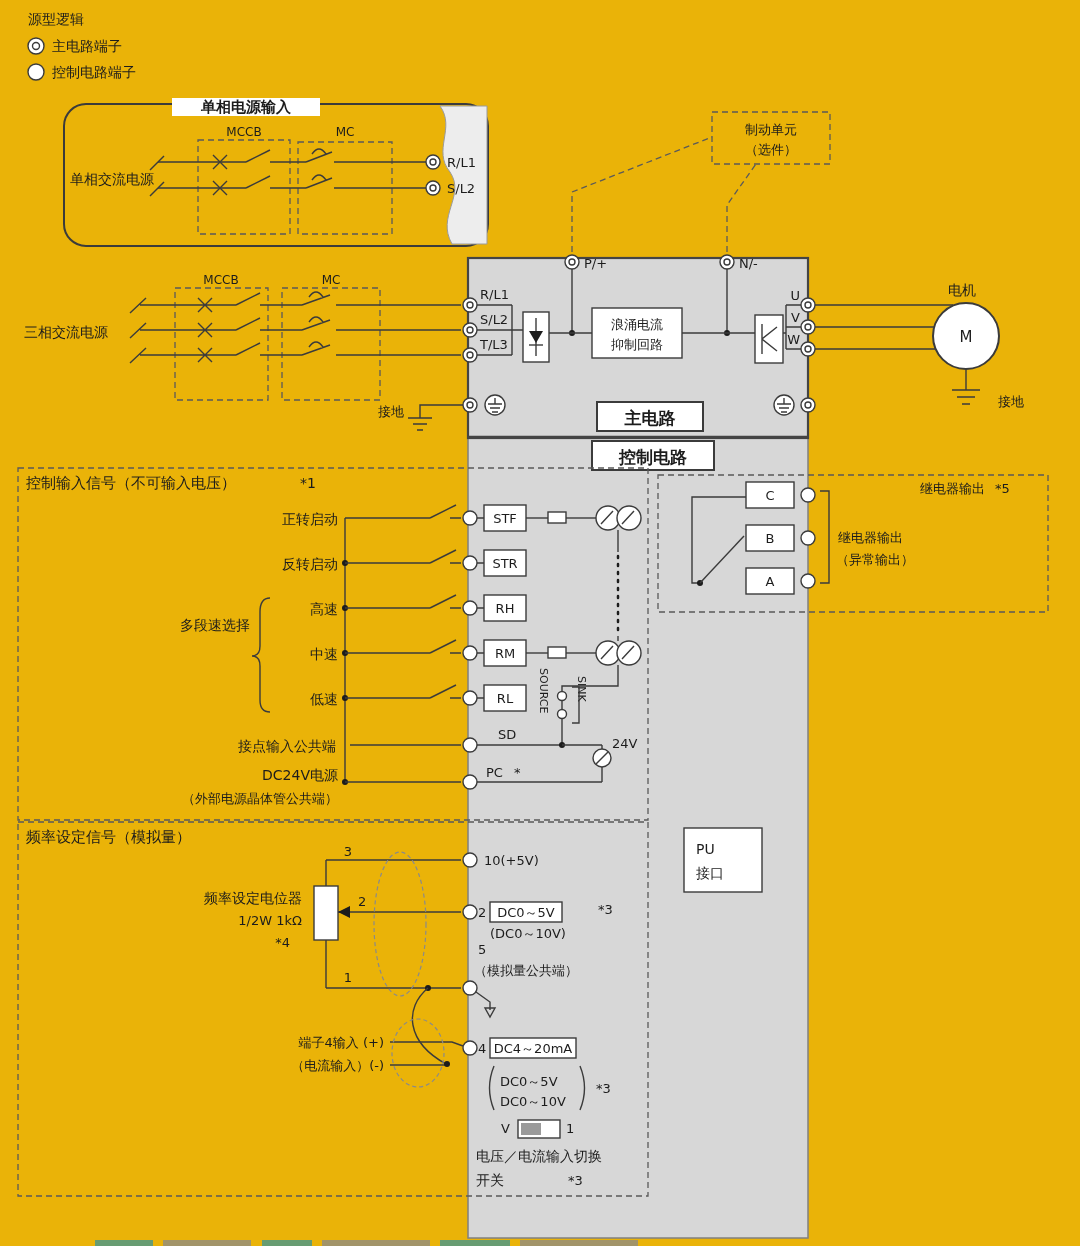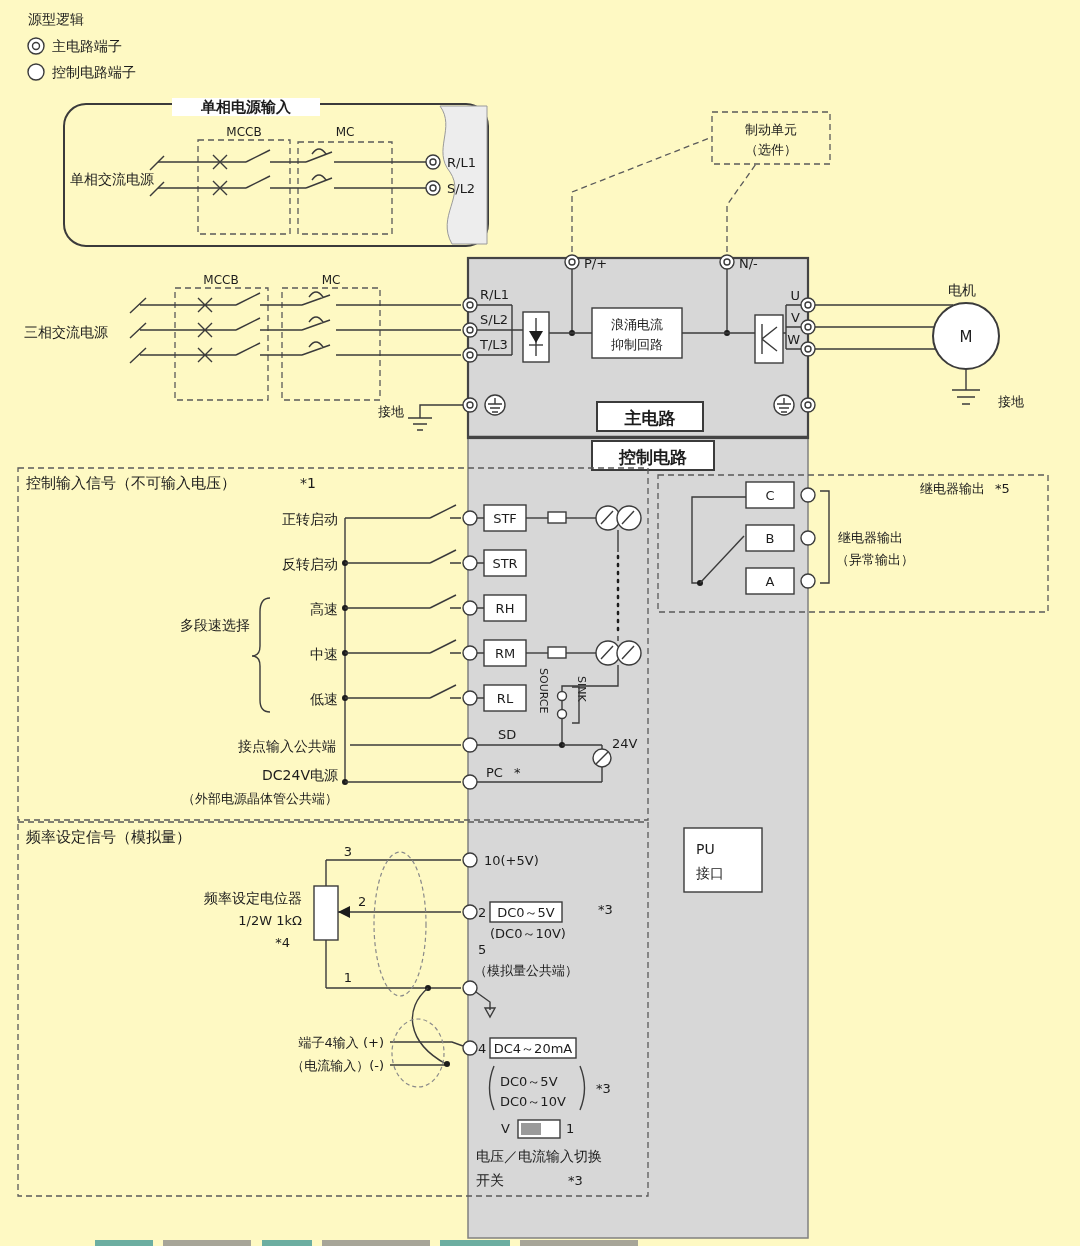--- a/index.html
+++ b/index.html
@@ -1,16 +1,16 @@
 <!DOCTYPE html>
 <html><head>
 <meta charset="utf-8">
 <style>
   html,body{margin:0;padding:0;background:#ffffff}
-  .stage{position:relative;width:1080px;height:1246px;background:#fef9c3;overflow:hidden;
+  .stage{position:relative;width:1080px;height:1246px;background:#eab308;overflow:hidden;
          font-family:"DejaVu Sans","Liberation Sans",sans-serif}
   svg text{fill:#1c1c1c;font-family:"DejaVu Sans","Liberation Sans",sans-serif}
   .w{stroke:#3b3b3b;stroke-width:1.4;fill:none}
   .wth{stroke:#444444;stroke-width:2.4;fill:none}
   .dash{stroke:#5a5a5a;stroke-width:1.3;fill:none;stroke-dasharray:6 4}
   .dashf{stroke:#8a8a8a;stroke-width:1.2;fill:none;stroke-dasharray:4 3}
   .box{fill:#ffffff;stroke:#3b3b3b;stroke-width:1.4}
   .dot{fill:#1c1c1c;stroke:none}
   .t15{font-size:15px}.t14{font-size:14px}.t13{font-size:13px}.t12{font-size:12px}.t11{font-size:11px}
   .t17{font-size:17px}

